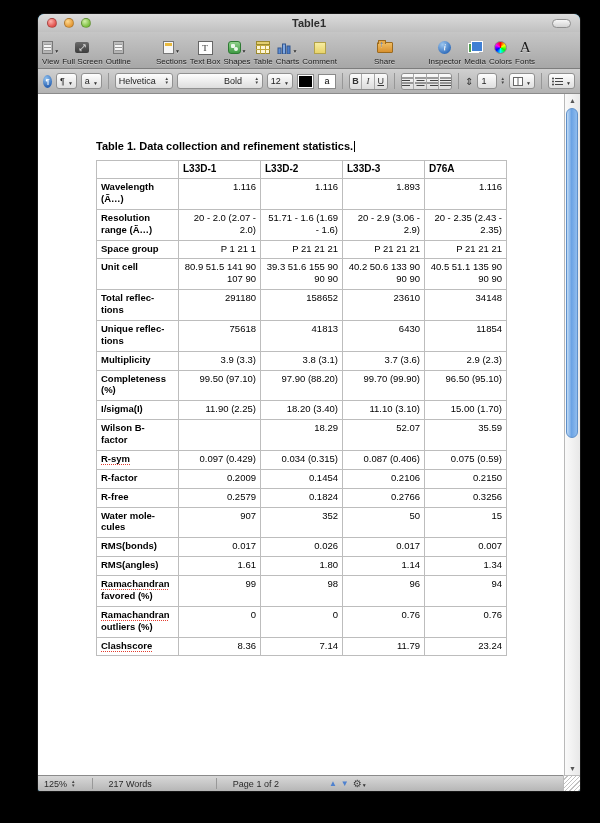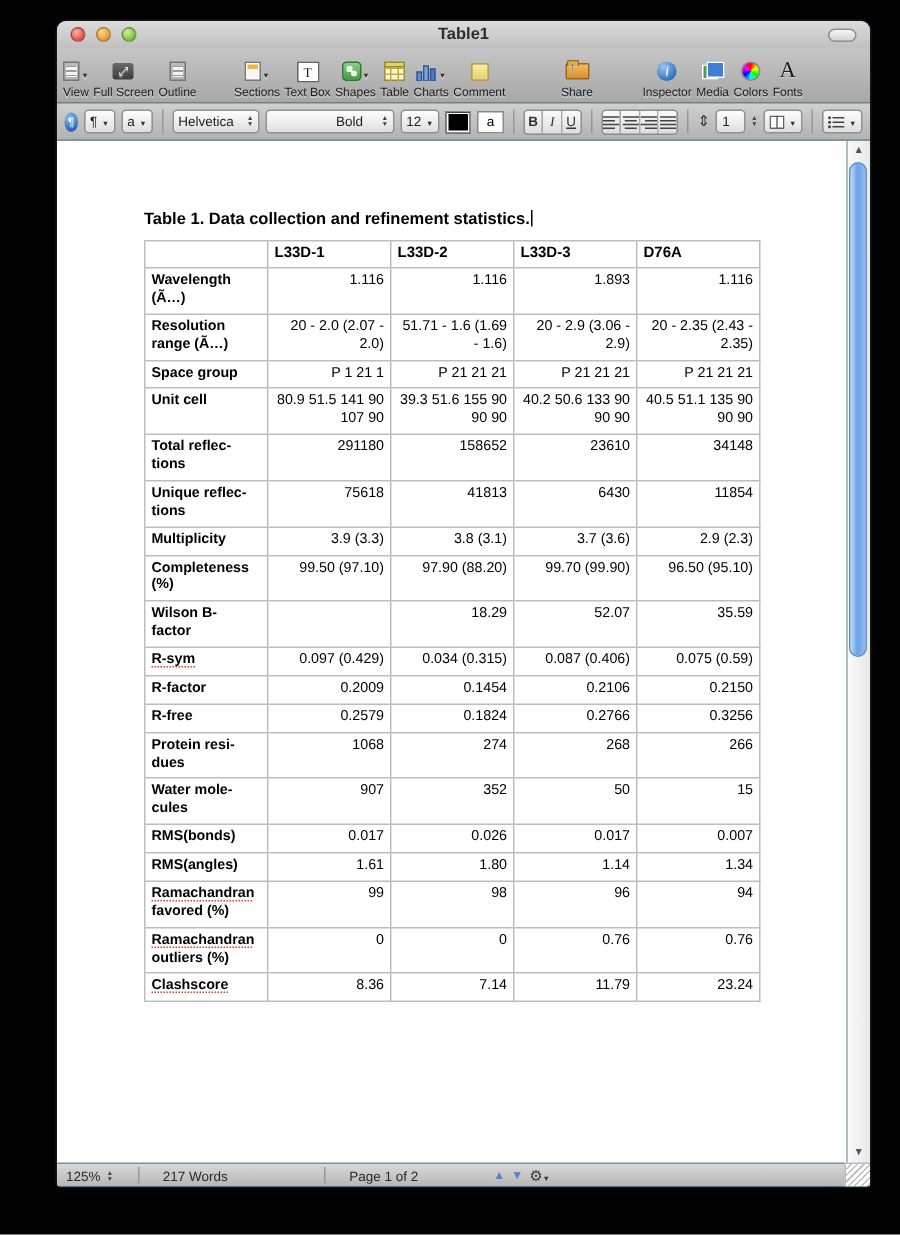--- a/index.html
+++ b/index.html
@@ -406,20 +406,29 @@
                 <span>Completeness</span>
                 <span>(%)</span>
               </th>
               <td class="val">99.50 (97.10)</td>
               <td class="val">97.90 (88.20)</td>
               <td class="val">99.70 (99.90)</td>
               <td class="val">96.50 (95.10)</td>
             </tr>
             <tr>
               <th class="rowlabel">
+                <span>I/sigma(I)</span>
+              </th>
+              <td class="val">11.90 (2.25)</td>
+              <td class="val">18.20 (3.40)</td>
+              <td class="val">11.10 (3.10)</td>
+              <td class="val">15.00 (1.70)</td>
+            </tr>
+            <tr>
+              <th class="rowlabel">
                 <span>Wilson B-</span>
                 <span>factor</span>
               </th>
               <td class="val"></td>
               <td class="val">18.29</td>
               <td class="val">52.07</td>
               <td class="val">35.59</td>
             </tr>
             <tr>
               <th class="rowlabel">
@@ -440,30 +449,20 @@
               <td class="val">0.2150</td>
             </tr>
             <tr>
               <th class="rowlabel">
                 <span>R-free</span>
               </th>
               <td class="val">0.2579</td>
               <td class="val">0.1824</td>
               <td class="val">0.2766</td>
               <td class="val">0.3256</td>
-            </tr>
-            <tr>
-              <th class="rowlabel">
-                <span>Protein resi-</span>
-                <span>dues</span>
-              </th>
-              <td class="val">1068</td>
-              <td class="val">274</td>
-              <td class="val">268</td>
-              <td class="val">266</td>
             </tr>
             <tr>
               <th class="rowlabel">
                 <span>Water mole-</span>
                 <span>cules</span>
               </th>
               <td class="val">907</td>
               <td class="val">352</td>
               <td class="val">50</td>
               <td class="val">15</td>

